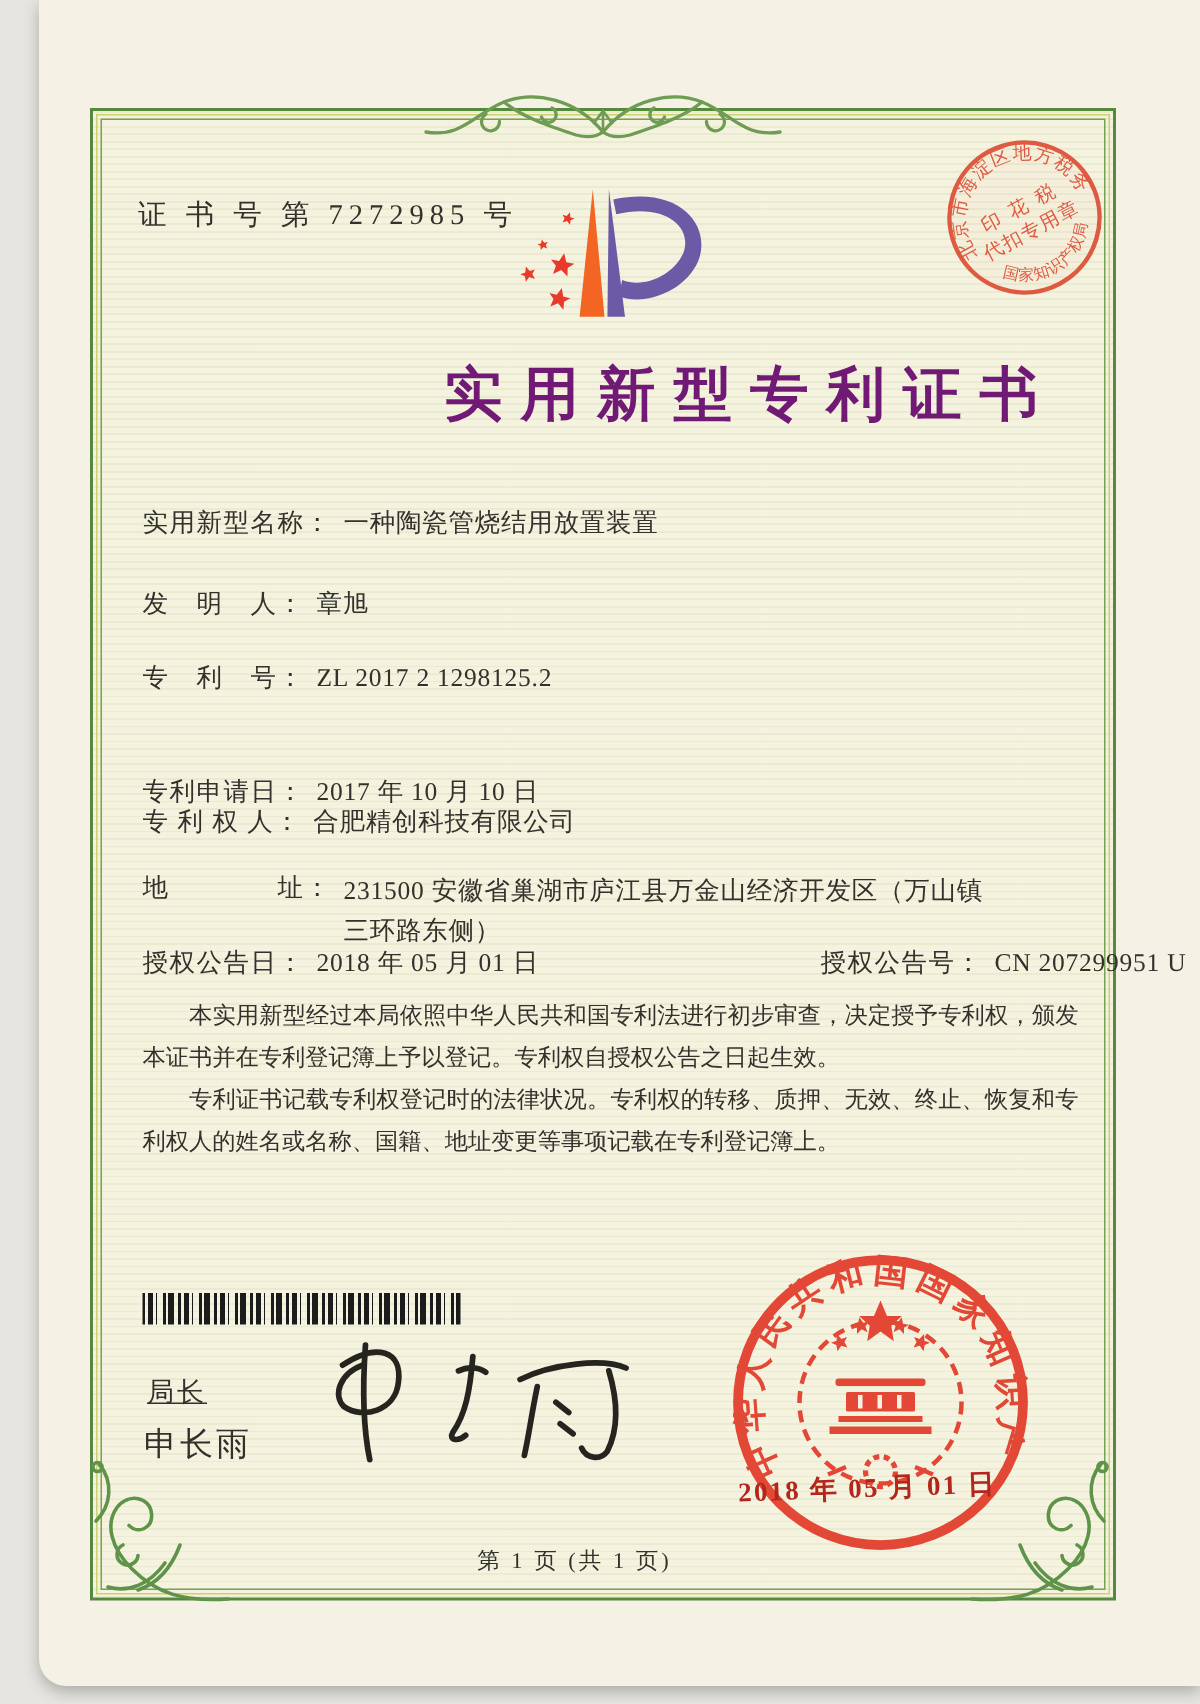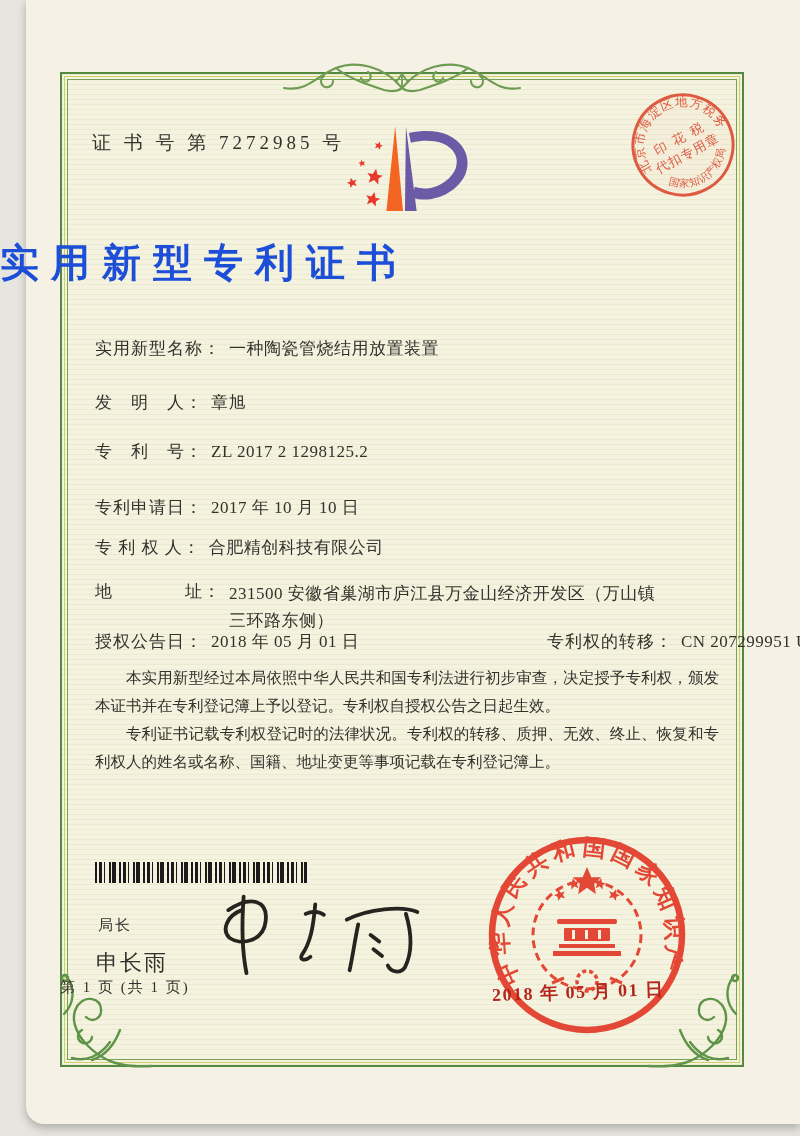--- a/index.html
+++ b/index.html
@@ -21,22 +21,22 @@
     background:
       repeating-linear-gradient(0deg, rgba(150,180,105,.12) 0 1px, rgba(0,0,0,0) 1px 5px),
       #f5f3df;
   }
   .frame::before{content:'';position:absolute;inset:2px;border:1px solid #cdd06f;}
   .frame::after{content:'';position:absolute;inset:5px;border:1px solid #76a257;}
   .ornament{position:absolute;pointer-events:none;}
   .cert-no{position:absolute;left:92px;top:118px;font-size:19px;letter-spacing:4px;margin-top:12px;}
   .logo{position:absolute;left:320px;top:120px;}
   .doc-title{
-    position:absolute;left:0;top:236px;width:704px;text-align:left;
-    font-size:39px;font-weight:700;letter-spacing:12px;color:#1d4ed8;
+    position:absolute;left:0;top:236px;width:704px;text-align:right;
+    font-size:39px;font-weight:700;letter-spacing:12px;color:#701a75;
   }
   .field-row{position:absolute;left:95px;font-size:17px;white-space:nowrap;}
   .field-label{letter-spacing:1px;}
   .field-value{margin-left:8px;letter-spacing:.5px;font-family:Liberation Serif, serif;}
   .field-value.multiline{
     white-space:pre-line;display:inline-block;vertical-align:top;max-width:470px;line-height:27px;
   }
   .grant-no{position:absolute;left:452px;top:0;font-size:17px;white-space:nowrap;}
   .body-text{
     position:absolute;left:95px;top:664px;width:624px;
@@ -45,31 +45,31 @@
   .body-text p{margin:0;text-indent:2em;}
   .barcode{
     position:absolute;left:95px;top:862px;width:212px;height:21px;
     background:repeating-linear-gradient(90deg,
       #1b1b1b 0 2px, rgba(0,0,0,0) 2px 4px,
       #1b1b1b 4px 7px, rgba(0,0,0,0) 7px 9px,
       #1b1b1b 9px 10px, rgba(0,0,0,0) 10px 14px,
       #1b1b1b 14px 16px, rgba(0,0,0,0) 16px 17px,
       #1b1b1b 17px 21px, rgba(0,0,0,0) 21px 24px);
   }
-  .signer-title{position:absolute;left:98px;top:916px;font-size:15px;letter-spacing:2px;}
+  .signer-title{position:absolute;left:98px;top:916px;font-size:18px;letter-spacing:2px;text-decoration:underline;}
   .signer-name{position:absolute;left:96px;top:948px;font-size:22px;letter-spacing:2px;}
   .signature{position:absolute;left:215px;top:878px;}
   .seal{position:absolute;left:468px;top:832px;opacity:.93;}
   .seal-date{
     position:absolute;left:492px;top:980px;font-size:18px;font-weight:700;
     color:#b3261c;letter-spacing:1.5px;transform:rotate(-2deg);white-space:nowrap;
   }
   .stamp{position:absolute;left:622px;top:84px;opacity:.9;}
   .footer-page{
-    position:absolute;left:60px;top:978px;width:646px;text-align:left;
+    position:absolute;left:60px;top:1031px;width:646px;text-align:center;
     font-size:15px;letter-spacing:2px;
   }
   svg text{font-family:"Liberation Serif","DejaVu Serif",serif;}
 </style>
 </head>
 <body>
 
 <div id="app">
   <div class="sheet"></div>
 
@@ -140,34 +140,34 @@
 
   <div class="field-row" style="top:337px">
     <span class="field-label">实用新型名称：</span><span class="field-value">一种陶瓷管烧结用放置装置</span>
   </div>
   <div class="field-row" style="top:391px">
     <span class="field-label">发　明　人：</span><span class="field-value">章旭</span>
   </div>
   <div class="field-row" style="top:440px">
     <span class="field-label">专　利　号：</span><span class="field-value">ZL 2017 2 1298125.2</span>
   </div>
-  <div class="field-row" style="top:496px">
+  <div class="field-row" style="top:516px">
     <span class="field-label">专利申请日：</span><span class="field-value">2017 年 10 月 10 日</span>
   </div>
   <div class="field-row" style="top:536px">
     <span class="field-label">专 利 权 人：</span><span class="field-value">合肥精创科技有限公司</span>
   </div>
   <div class="field-row" style="top:580px">
     <span class="field-label">地　　　　址：</span><span class="field-value multiline">231500 安徽省巢湖市庐江县万金山经济开发区（万山镇
 三环路东侧）</span>
   </div>
   <div class="field-row" style="top:630px;width:625px">
     <span class="field-label">授权公告日：</span><span class="field-value">2018 年 05 月 01 日</span>
     <span class="grant-no">
-      <span class="field-label">专利权的转移：</span><span class="field-value">CN 207299951 U</span>
+      <span class="field-label">授权公告号：</span><span class="field-value">CN 207299951 U</span>
     </span>
   </div>
 
   <div class="body-text">
     <p>本实用新型经过本局依照中华人民共和国专利法进行初步审查，决定授予专利权，颁发本证书并在专利登记簿上予以登记。专利权自授权公告之日起生效。</p>
     <p>专利证书记载专利权登记时的法律状况。专利权的转移、质押、无效、终止、恢复和专利权人的姓名或名称、国籍、地址变更等事项记载在专利登记簿上。</p>
   </div>
 
   <div class="barcode"></div>
 

